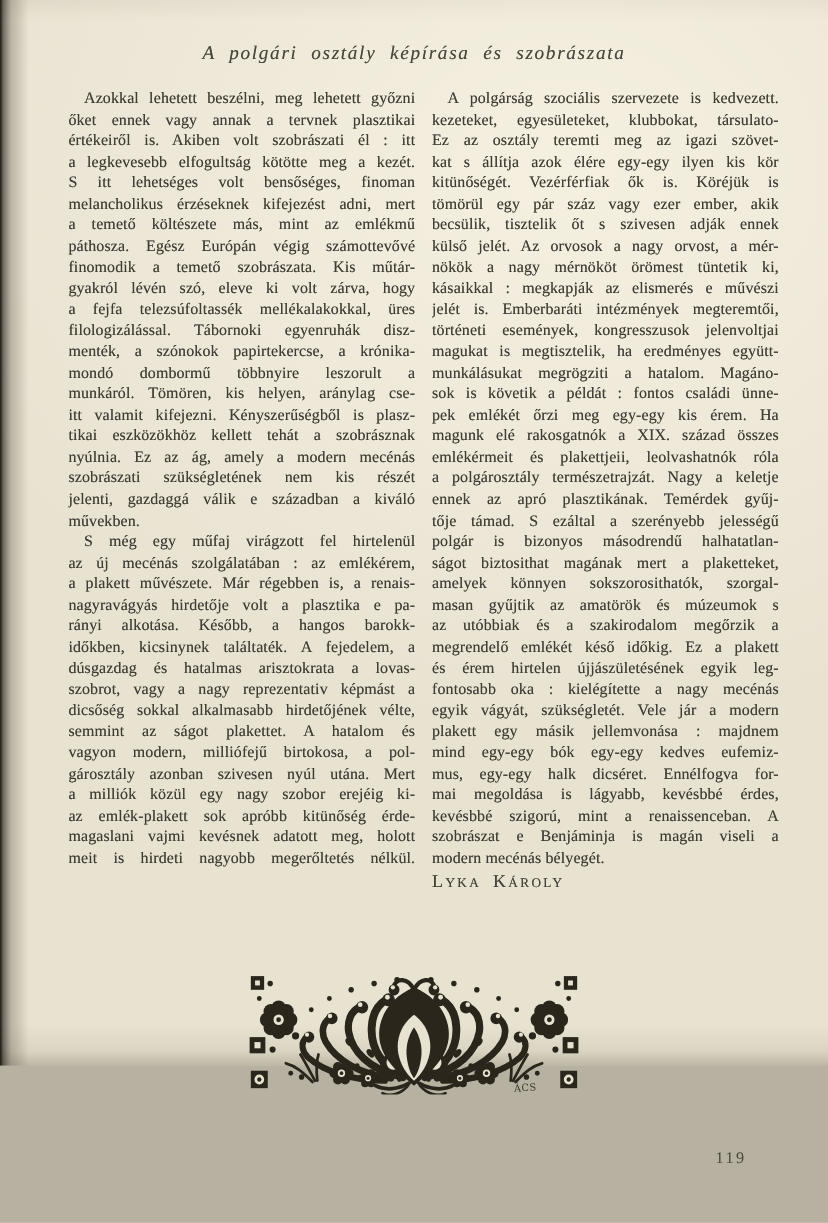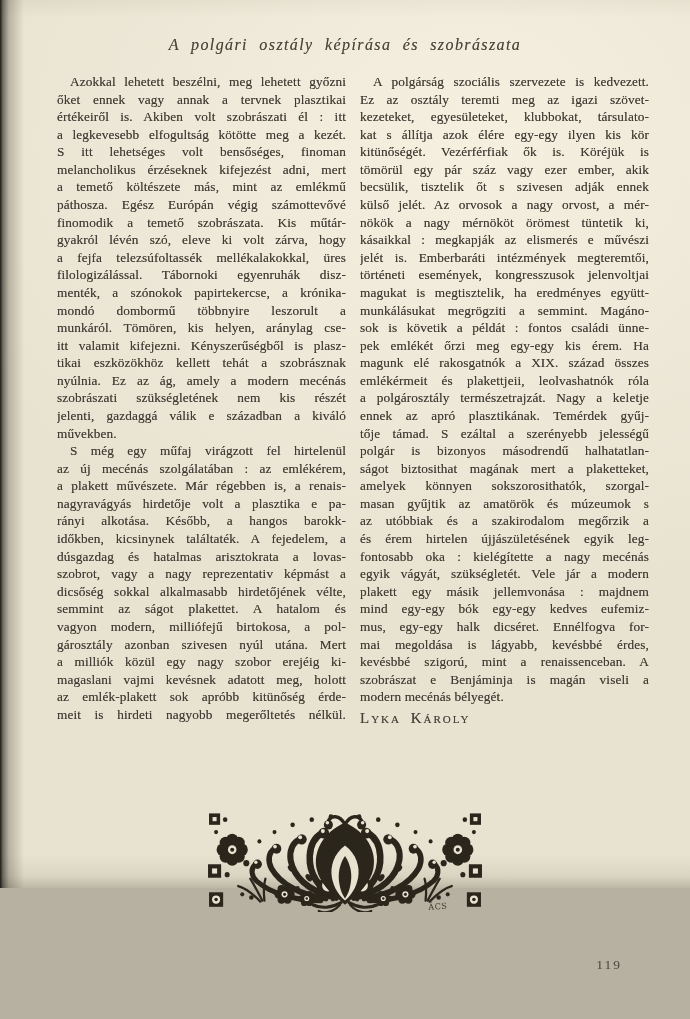--- a/index.html
+++ b/index.html
@@ -81,52 +81,53 @@
         <div class="line">nagyravágyás hirdetője volt a plasztika e pa-</div>
         <div class="line">rányi alkotása. Később, a hangos barokk-</div>
         <div class="line">időkben, kicsinynek találtaték. A fejedelem, a</div>
         <div class="line">dúsgazdag és hatalmas arisztokrata a lovas-</div>
         <div class="line">szobrot, vagy a nagy reprezentativ képmást a</div>
         <div class="line">dicsőség sokkal alkalmasabb hirdetőjének vélte,</div>
         <div class="line">semmint az ságot plakettet. A hatalom és</div>
         <div class="line">vagyon modern, milliófejű birtokosa, a pol-</div>
         <div class="line">gárosztály azonban szivesen nyúl utána. Mert</div>
         <div class="line">a milliók közül egy nagy szobor erejéig ki-</div>
+        <div class="line">az emlék-plakett sok apróbb kitünőség érde-</div>
         <div class="line">magaslani vajmi kevésnek adatott meg, holott</div>
-        <div class="line">az emlék-plakett sok apróbb kitünőség érde-</div>
         <div class="line">meit is hirdeti nagyobb megerőltetés nélkül.</div>
       </div>
     <div class="column">
       <div>
           <div class="line indent">A polgárság szociális szervezete is kedvezett.</div>
+          <div class="line">kezeteket, egyesületeket, klubbokat, társulato-</div>
           <div class="line">Ez az osztály teremti meg az igazi szövet-</div>
-          <div class="line">kezeteket, egyesületeket, klubbokat, társulato-</div>
           <div class="line">kat s állítja azok élére egy-egy ilyen kis kör</div>
           <div class="line">kitünőségét. Vezérférfiak ők is. Köréjük is</div>
           <div class="line">tömörül egy pár száz vagy ezer ember, akik</div>
           <div class="line">becsülik, tisztelik őt s szivesen adják ennek</div>
           <div class="line">külső jelét. Az orvosok a nagy orvost, a mér-</div>
           <div class="line">nökök a nagy mérnököt örömest tüntetik ki,</div>
           <div class="line">kásaikkal : megkapják az elismerés e művészi</div>
           <div class="line">jelét is. Emberbaráti intézmények megteremtői,</div>
           <div class="line">történeti események, kongresszusok jelenvoltjai</div>
           <div class="line">magukat is megtisztelik, ha eredményes együtt-</div>
-          <div class="line">munkálásukat megrögziti a semmint. Magáno-</div>
+          <div class="line">munkálásukat megrögziti a hatalom. Magáno-</div>
           <div class="line">sok is követik a példát : fontos családi ünne-</div>
           <div class="line">pek emlékét őrzi meg egy-egy kis érem. Ha</div>
           <div class="line">magunk elé rakosgatnók a XIX. század összes</div>
           <div class="line">emlékérmeit és plakettjeii, leolvashatnók róla</div>
           <div class="line">a polgárosztály természetrajzát. Nagy a keletje</div>
           <div class="line">ennek az apró plasztikának. Temérdek gyűj-</div>
           <div class="line">tője támad. S ezáltal a szerényebb jelességű</div>
           <div class="line">polgár is bizonyos másodrendű halhatatlan-</div>
           <div class="line">ságot biztosithat magának mert a plaketteket,</div>
           <div class="line">amelyek könnyen sokszorosithatók, szorgal-</div>
           <div class="line">masan gyűjtik az amatörök és múzeumok s</div>
           <div class="line">az utóbbiak és a szakirodalom megőrzik a</div>
+          <div class="line">megrendelő emlékét késő időkig. Ez a plakett</div>
           <div class="line">és érem hirtelen újjászületésének egyik leg-</div>
           <div class="line">fontosabb oka : kielégítette a nagy mecénás</div>
           <div class="line">egyik vágyát, szükségletét. Vele jár a modern</div>
           <div class="line">plakett egy másik jellemvonása : majdnem</div>
           <div class="line">mind egy-egy bók egy-egy kedves eufemiz-</div>
           <div class="line">mus, egy-egy halk dicséret. Ennélfogva for-</div>
           <div class="line">mai megoldása is lágyabb, kevésbbé érdes,</div>
           <div class="line">kevésbbé szigorú, mint a renaissenceban. A</div>
           <div class="line">szobrászat e Benjáminja is magán viseli a</div>
           <div class="line flush">modern mecénás bélyegét.</div>

